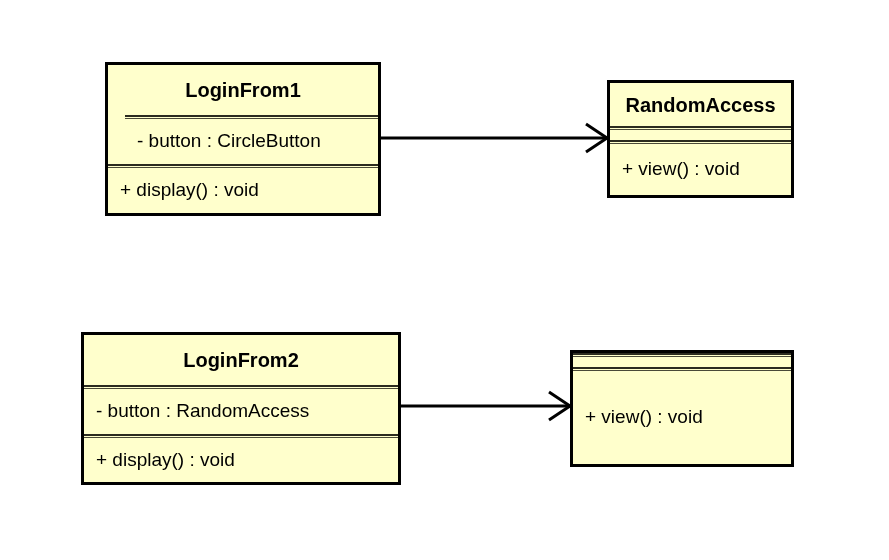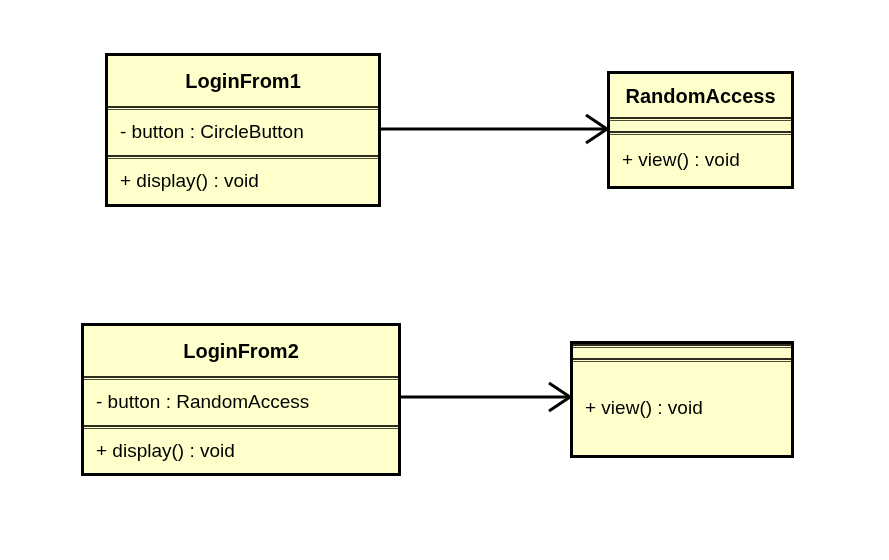--- a/index.html
+++ b/index.html
@@ -9,21 +9,21 @@
   }
   body {
     width: 889px;
     height: 560px;
     position: relative;
     overflow: hidden;
     font-family: "Liberation Sans", sans-serif;
   }
   #canvas {
     position: absolute;
-    left: 0; top: 1px;
+    left: 0; top: 10px;
     width: 889px;
     height: 541px;
   }
 
   
   .uml-class {
     position: absolute;
     box-sizing: border-box;
     background: #ffffcc;
     border: 3px solid #000000;
@@ -51,21 +51,21 @@
     line-height: 1;
   }
   .uml-compartment.empty {
     height: 12px;
     padding: 0;
   }
 
   
   #class-loginfrom1 { left: 105px; top: 52px; width: 276px; height: 154px; }
   #class-loginfrom1 .uml-name { height: 50px; }
-  #class-loginfrom1 .attrs { height: 47px; }
+  #class-loginfrom1 .attrs { height: 47px; margin-left: 17px; }
   #class-loginfrom1 .ops   { flex: 1; }
 
   #class-circlebutton { left: 607px; top: 70px; width: 187px; height: 118px; }
   #class-circlebutton .uml-name { height: 43px; }
   #class-circlebutton .ops { flex: 1; }
 
   
   #class-loginfrom2 { left: 81px; top: 322px; width: 320px; height: 153px; }
   #class-loginfrom2 .uml-name { height: 50px; }
   #class-loginfrom2 .attrs { height: 47px; }

